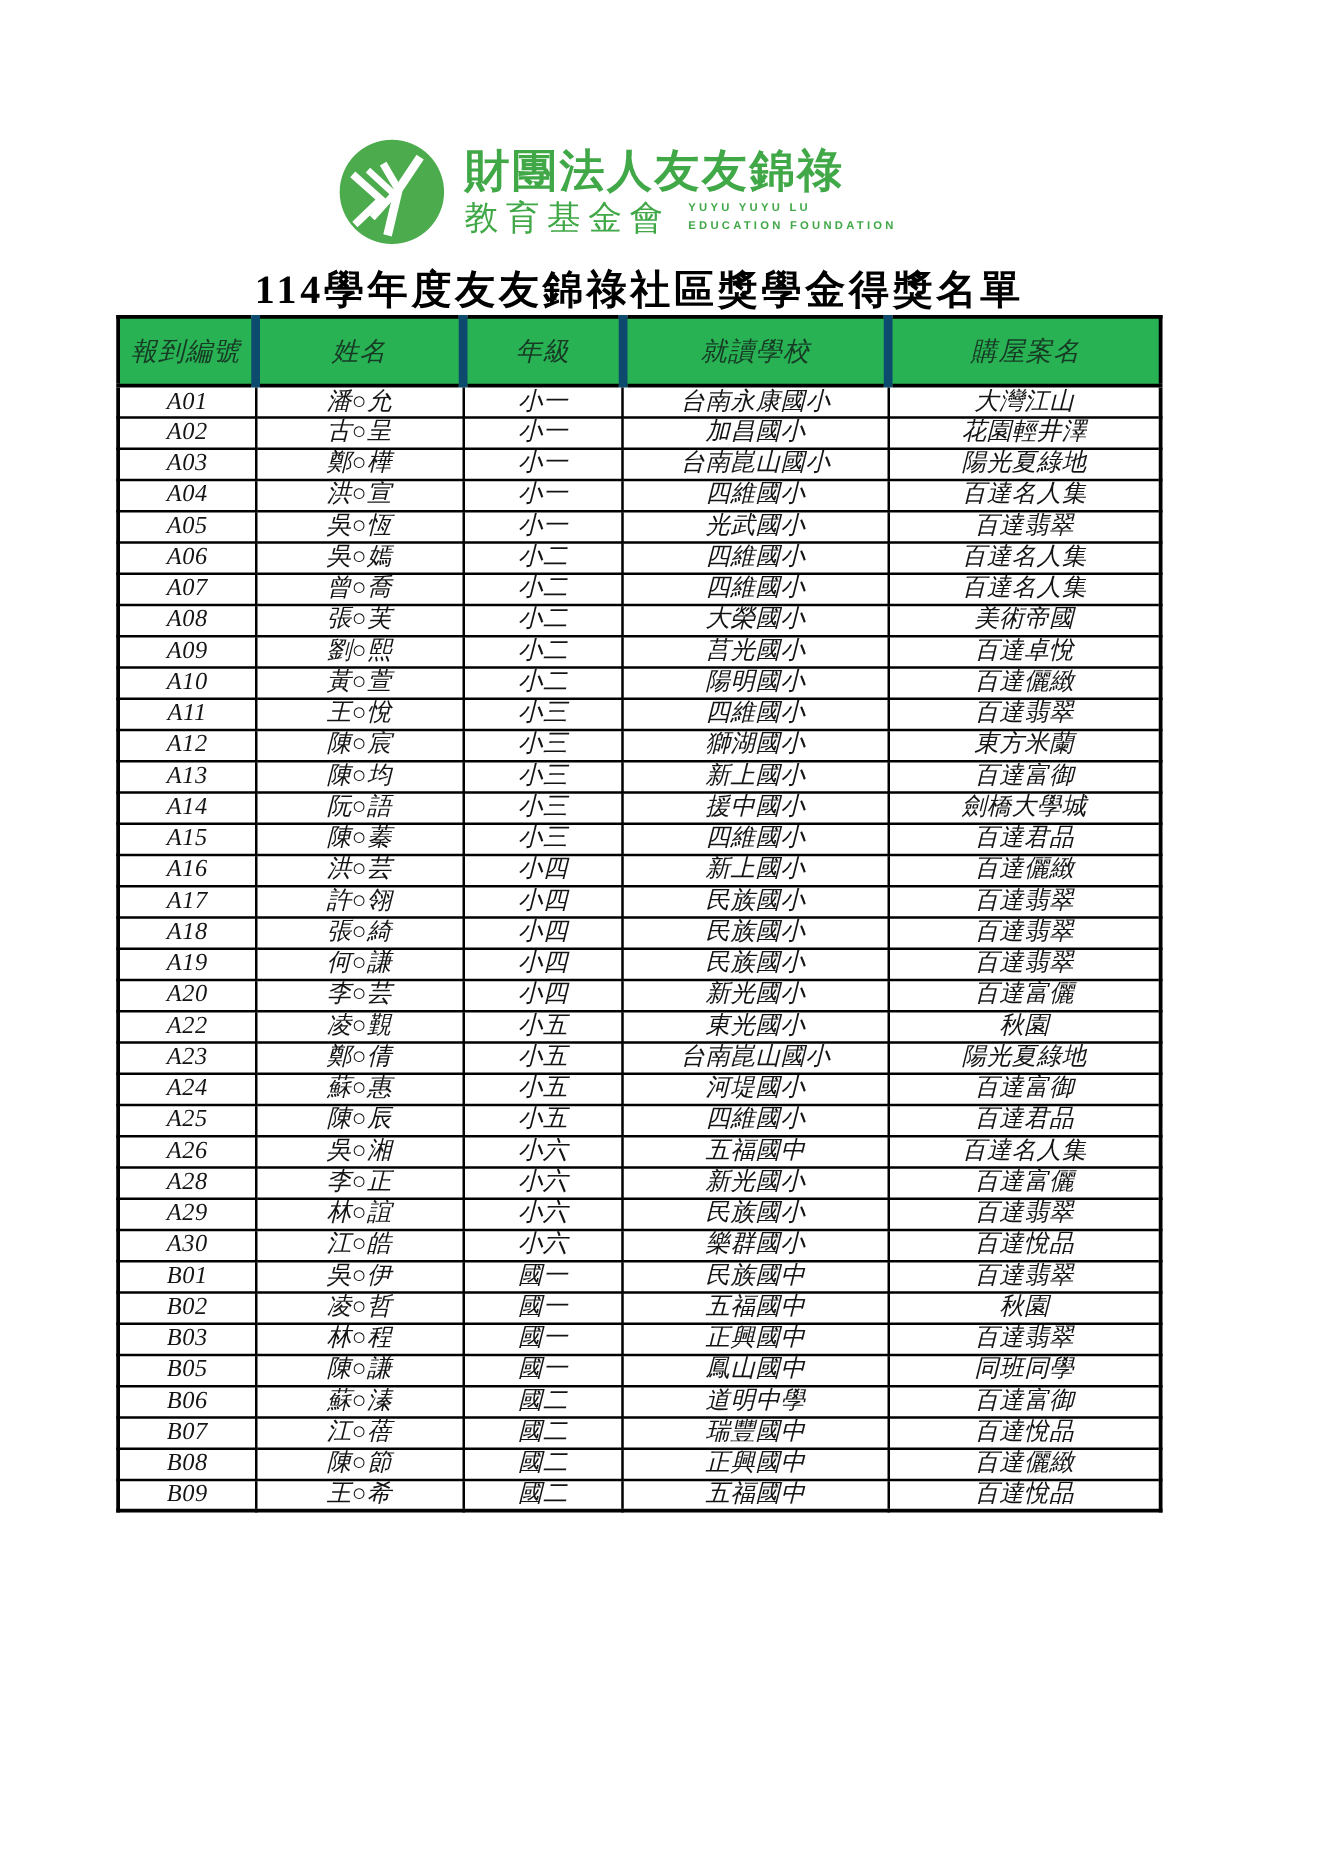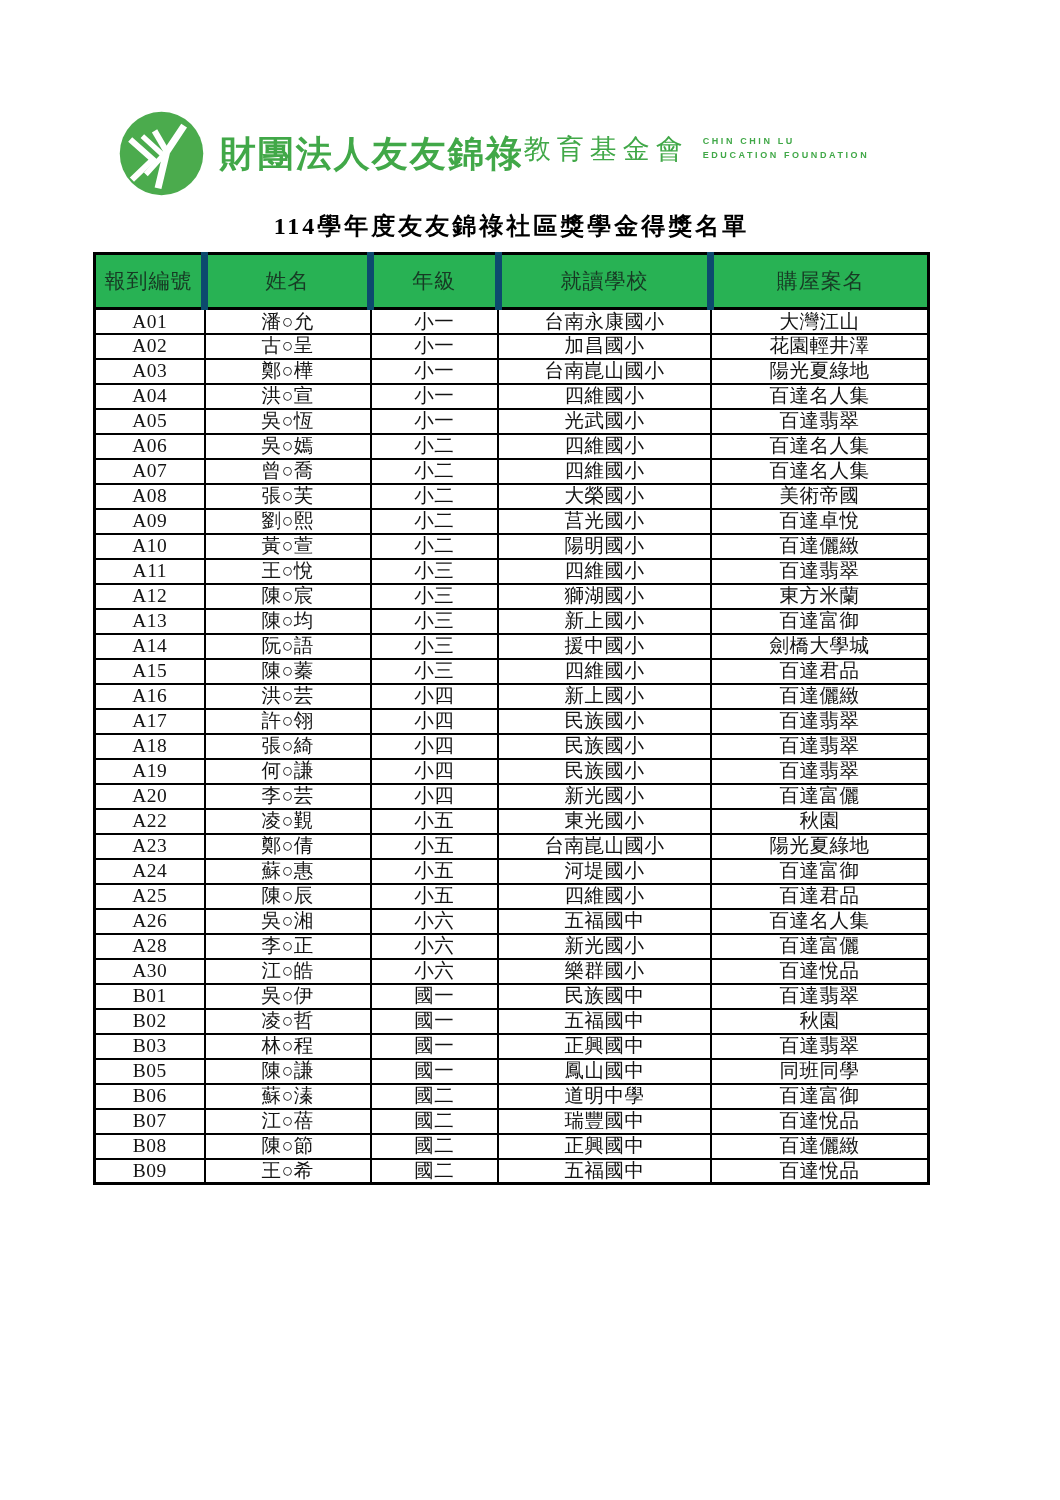--- a/index.html
+++ b/index.html
@@ -8,50 +8,51 @@
     font-family:"Liberation Serif","DejaVu Serif",serif;color:#111;
     -webkit-font-smoothing:antialiased;
   }
   .content{position:absolute;left:93px;top:0;width:837px;}
 
   
   .logo-row{position:absolute;top:110px;left:0;width:100%;
     display:flex;justify-content:center;transform:translateX(-18px);}
   .logo{display:flex;align-items:center;gap:15px;}
   .logo-mark{width:87px;height:87px;flex:0 0 auto;}
-  .logo-text{display:flex;}
+  .logo-text{display:flex;flex-direction:column;}
   .org-name{
     font-family:"Liberation Sans","DejaVu Sans",sans-serif;
     font-size:36px;font-weight:bold;color:var(--brand-green);
     letter-spacing:2px;line-height:1.15;white-space:nowrap;
   }
   .org-line2{display:flex;align-items:flex-start;gap:14px;margin-top:2px;}
   .org-subname{
     font-family:"Liberation Sans","DejaVu Sans",sans-serif;
     font-size:27px;font-weight:500;color:var(--brand-green);
     letter-spacing:6px;line-height:1.1;white-space:nowrap;
   }
   .org-en{
     font-family:"Liberation Sans","DejaVu Sans",sans-serif;
     font-size:9px;font-weight:bold;color:var(--brand-green);
     letter-spacing:2.6px;line-height:1.55;padding-bottom:3px;white-space:nowrap;
   }
 
   
   .page-title{
     position:absolute;top:210px;left:0;width:100%;text-align:center;
-    font-size:24px;font-weight:bold;letter-spacing:3px;color:#000;
+    font-size:32px;font-weight:bold;letter-spacing:3px;color:#000;
     font-family:"Liberation Serif","DejaVu Serif",serif;white-space:nowrap;
   }
 
   
   table.awards{
     position:absolute;top:252px;left:0;width:837px;
     border-collapse:collapse;table-layout:fixed;
     border:3px solid #000;
+    font-style:italic;
   }
   col.c1{width:13.2%}col.c2{width:19.9%}col.c3{width:15.3%}col.c4{width:25.5%}col.c5{width:26.1%}
   thead th{
     background:var(--header-green);
     height:50px;font-size:21px;font-weight:normal;color:#173a24;
     border-left:7px solid #0c4a6e;border-bottom:3px solid #000;
     letter-spacing:1px;
   }
   thead th:first-child{border-left:none;}
   tbody tr{height:25px;}
@@ -77,21 +78,21 @@
 
           <path d="M76 18 L56 48 L46 90" fill="none" stroke="#fff" stroke-width="8"></path>
           <path d="M56 48 L42 24" fill="none" stroke="#fff" stroke-width="7"></path>
         </svg>
       </span>
       <div class="logo-text">
         <div class="org-name">財團法人友友錦祿</div>
         <div class="org-line2">
           <div class="org-subname">教育基金會</div>
           <div class="org-en">
-            <div>CHIN CHIN LU</div>
+            <div>YUYU YUYU LU</div>
             <div>EDUCATION FOUNDATION</div>
           </div>
         </div>
       </div>
     </div>
   </div>
 
   <div class="page-title">114學年度友友錦祿社區獎學金得獎名單</div>
 
   <table class="awards">
@@ -288,20 +289,27 @@
           <td>百達名人集</td>
         </tr>
         <tr>
           <td>A28</td>
           <td>李○正</td>
           <td>小六</td>
           <td>新光國小</td>
           <td>百達富儷</td>
         </tr>
         <tr>
+          <td>A29</td>
+          <td>林○誼</td>
+          <td>小六</td>
+          <td>民族國小</td>
+          <td>百達翡翠</td>
+        </tr>
+        <tr>
           <td>A30</td>
           <td>江○皓</td>
           <td>小六</td>
           <td>樂群國小</td>
           <td>百達悅品</td>
         </tr>
         <tr>
           <td>B01</td>
           <td>吳○伊</td>
           <td>國一</td>

